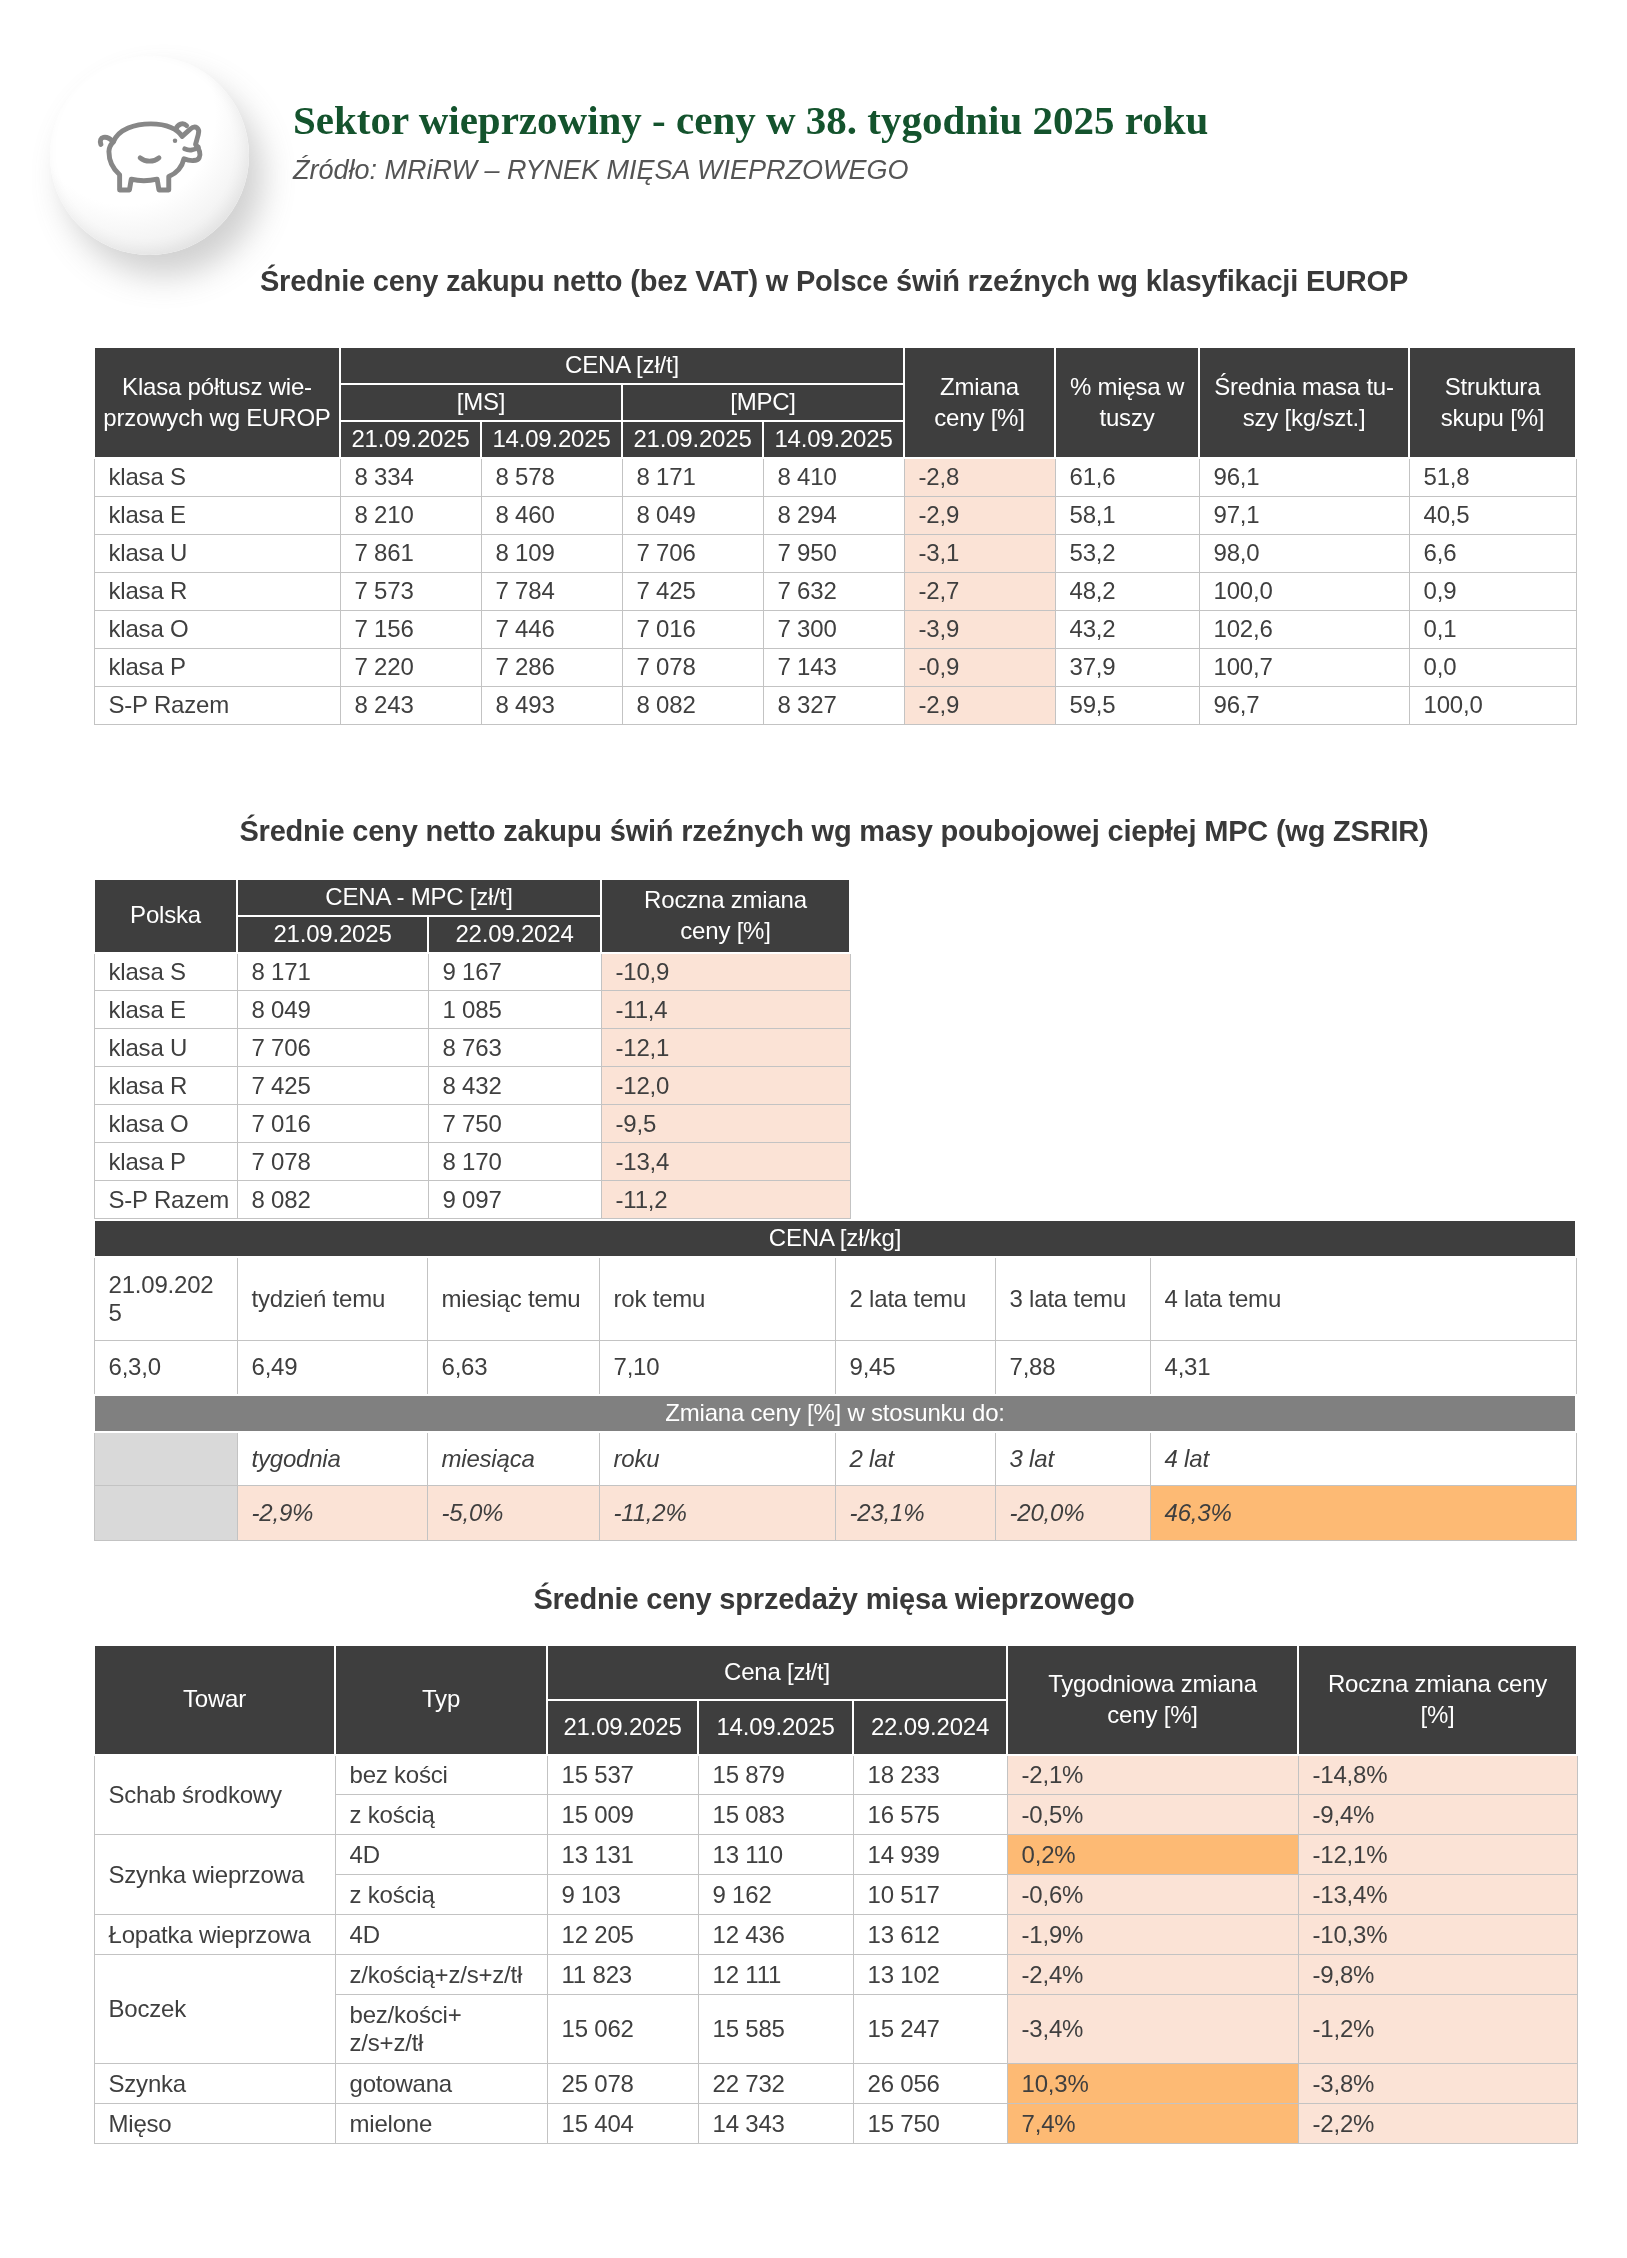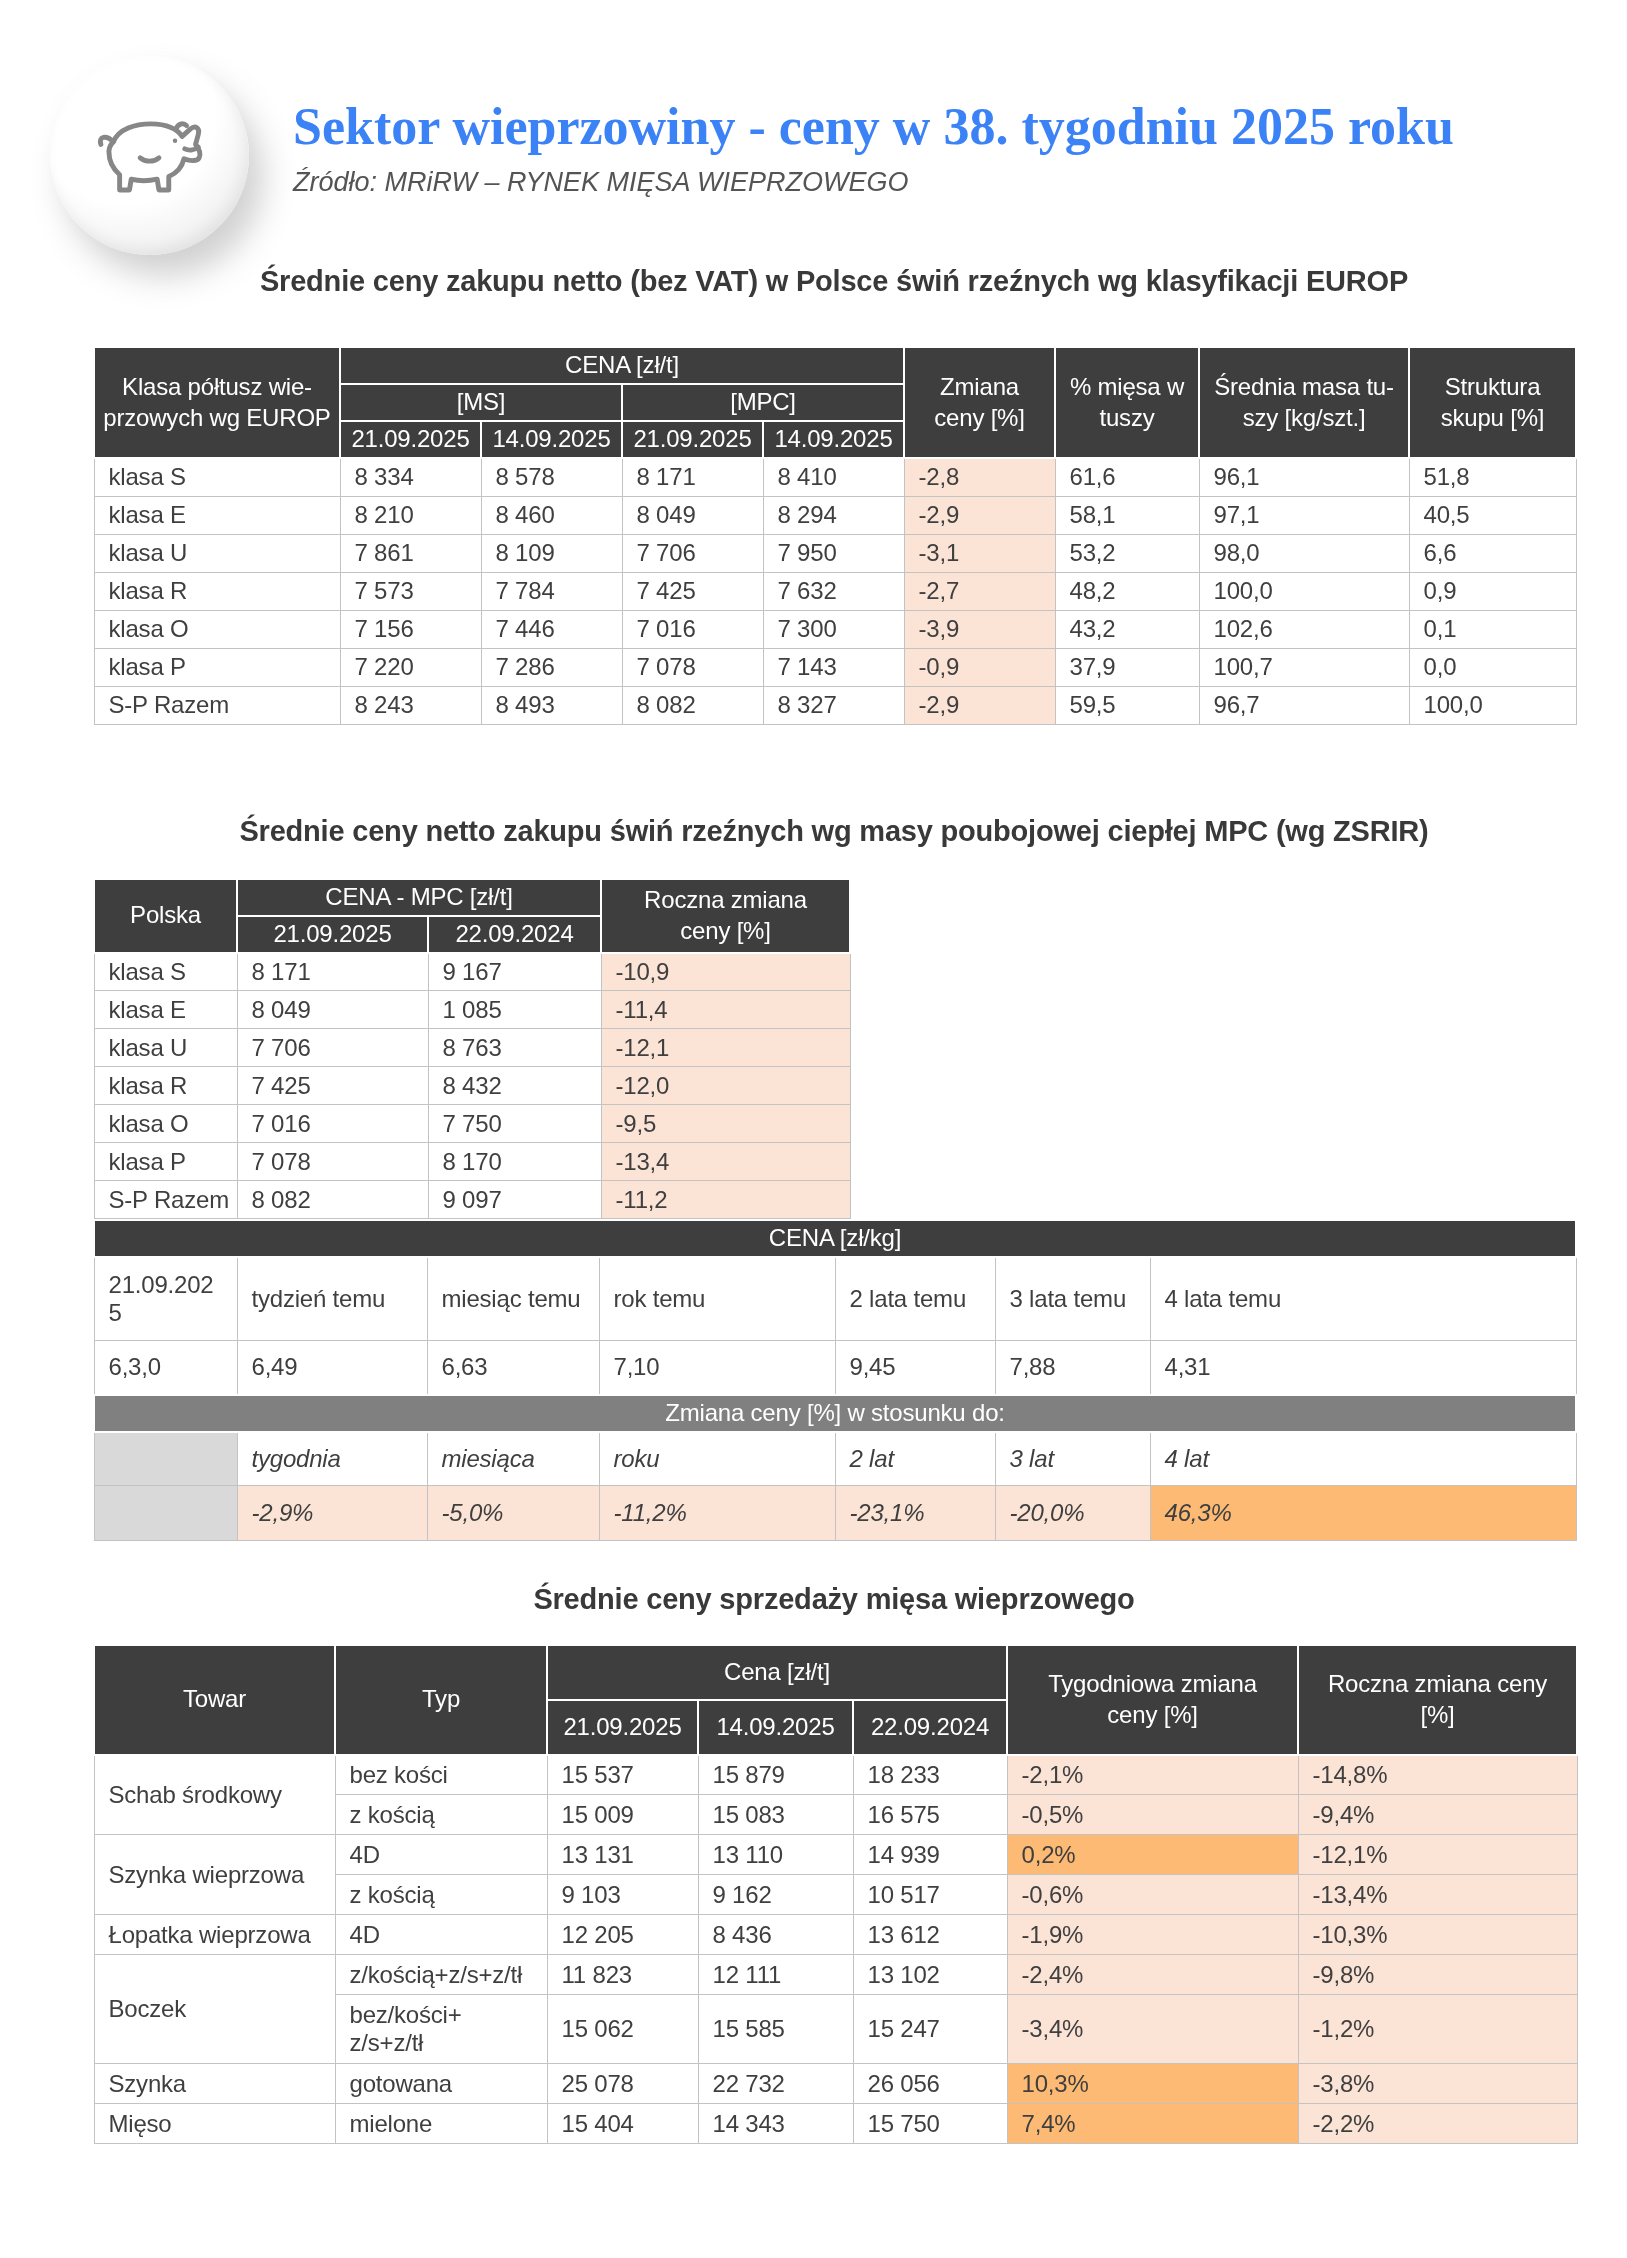--- a/index.html
+++ b/index.html
@@ -8,21 +8,21 @@
         font-family:"Liberation Sans",sans-serif;color:#3f3f3f}
   
   .hdr{display:flex;align-items:flex-start;padding:56px 0 0 50px;height:265px}
   .logo{width:199px;height:199px;border-radius:50%;flex:none;
         background:radial-gradient(circle at 38% 30%,#ffffff 48%,#f2f2f2 72%,#e2e2e2 100%);
         box-shadow:14px 21px 32px rgba(110,110,110,.32), inset -4.4px -6.2px 14px rgba(0,0,0,.05);
         display:flex;align-items:center;justify-content:center}
   .pig{width:134px;height:108px}
   .titles{margin-left:44px;padding-top:41px}
   .title{font-family:"Liberation Serif","DejaVu Serif",serif;font-weight:bold;
-         font-size:52px;color:#3b82f6;line-height:1.15}
+         font-size:41px;color:#14532d;line-height:1.15}
   .src{margin-top:10.6px;font-size:27px;font-style:italic;color:#545454}
   
   .content{margin-left:93px;width:1482px}
   .sec{font-size:29px;font-weight:bold;color:#393939;text-align:center;letter-spacing:-0.2px}
   .s1{margin-top:86px;margin-bottom:48px}
   .s2{margin-top:90px;margin-bottom:30px}
   .s3{margin-top:42px;margin-bottom:28px}
   
   table{border-collapse:collapse;table-layout:fixed}
   .tbl{font-size:24px;letter-spacing:-0.2px;border:1.8px solid #b9b9b9}
@@ -368,21 +368,21 @@
         <td>9 103</td>
         <td>9 162</td>
         <td>10 517</td>
         <td class="p">-0,6%</td>
         <td class="p">-13,4%</td>
       </tr>
       <tr>
         <td>Łopatka wieprzowa</td>
         <td>4D</td>
         <td>12 205</td>
-        <td>8 436</td>
+        <td>12 436</td>
         <td>13 612</td>
         <td class="p">-1,9%</td>
         <td class="p">-10,3%</td>
       </tr>
       <tr>
         <td rowspan="2">Boczek</td>
         <td>z/kością+z/s+z/tł</td>
         <td>11 823</td>
         <td>12 111</td>
         <td>13 102</td>

